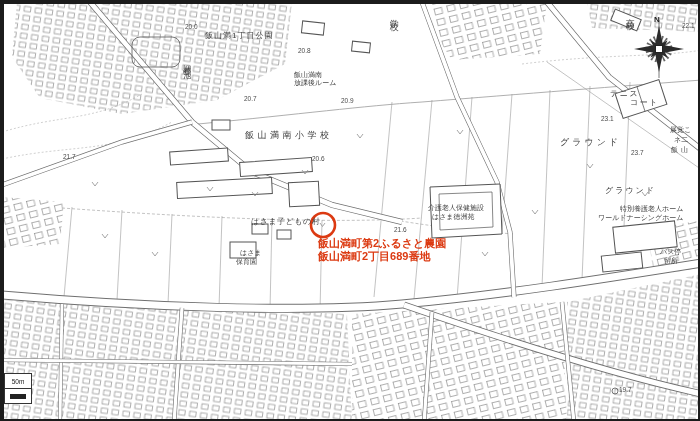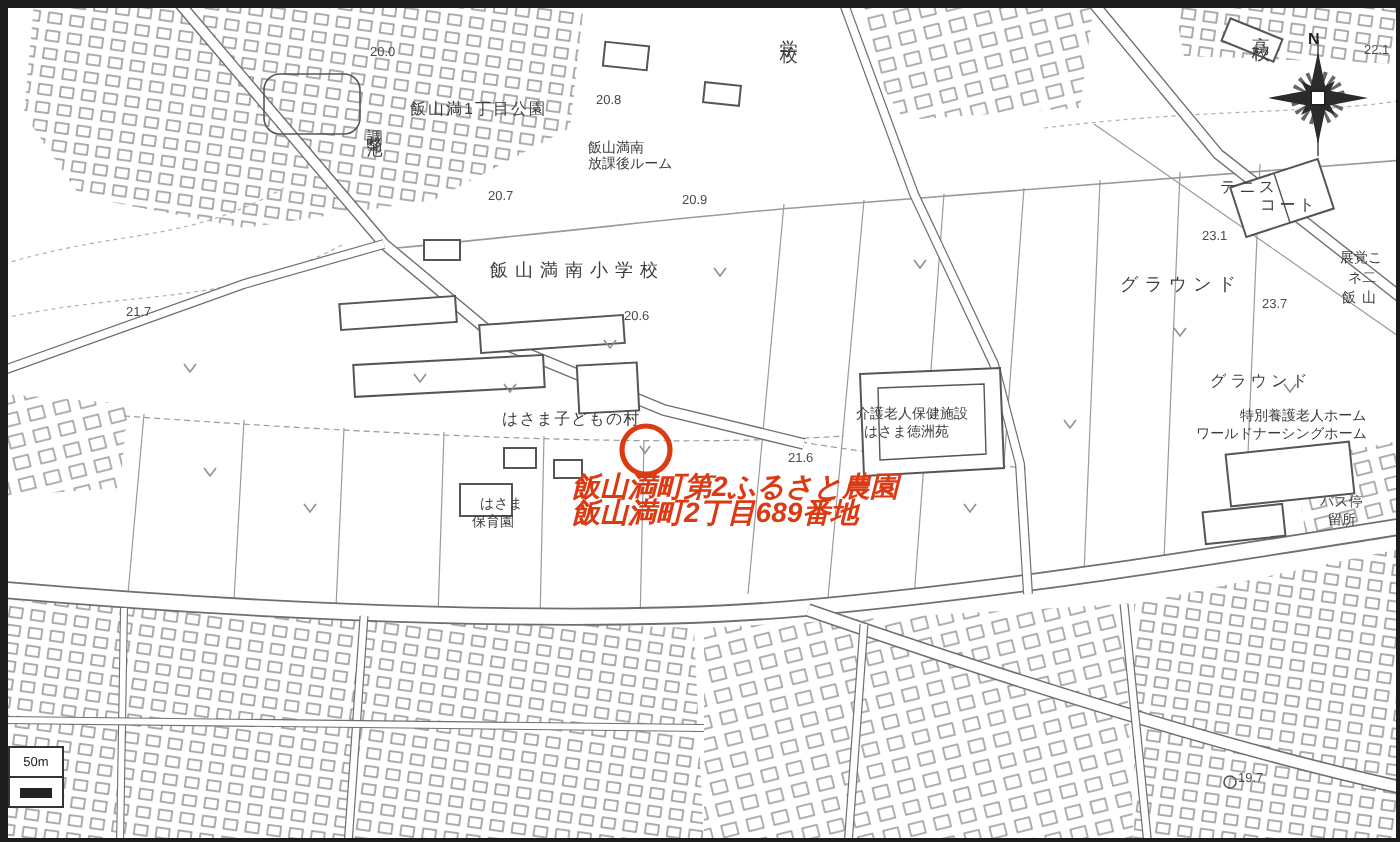--- a/index.html
+++ b/index.html
@@ -7,22 +7,22 @@
     position:relative;width:700px;height:421px;background:#ffffff;
     overflow:hidden;font-family:"Liberation Sans","DejaVu Sans",sans-serif;
     border:2px solid #1c1c1c;box-sizing:border-box;
   }
   .stage svg{position:absolute;left:0;top:0;}
   .layer{position:absolute;left:0;top:0;width:100%;height:100%;}
   .lbl{position:absolute;color:#3c3c3c;white-space:nowrap;line-height:1.15;}
   .lbl.vert{writing-mode:vertical-rl;letter-spacing:3px;}
   .elev{position:absolute;color:#4a4a4a;font-size:6.5px;white-space:nowrap;}
   .red-annot{
-    position:absolute;left:284px;top:235px;color:#dc3a12;
-    font-size:14px;font-weight:bold;line-height:12.5px;letter-spacing:0px;white-space:nowrap;font-style:italic;
+    position:absolute;left:316px;top:235px;color:#dc3a12;
+    font-size:11px;font-weight:bold;line-height:12.5px;letter-spacing:0px;white-space:nowrap;
   }
   .compass-n{position:absolute;left:652px;top:13px;font-size:8px;font-weight:bold;color:#222;}
   .scalebox{
     position:absolute;left:2px;top:371px;width:26px;background:#fff;
     border:1px solid #333;font-size:6.5px;color:#222;text-align:center;
   }
   .scalebox .cell{height:14px;display:flex;align-items:center;justify-content:center;}
   .scalebox .cell+.cell{border-top:1px solid #333;}
   .scalebar{width:16px;height:5px;background:#222;}
 </style>
@@ -149,26 +149,26 @@
       <rect x="653.5" y="43.5" width="7" height="7" fill="#ffffff" stroke="#222" stroke-width="1"></rect>
     </g>
 
     <circle cx="321" cy="223" r="12" fill="none" stroke="#dc3a12" stroke-width="2.6"></circle>
 
     <rect x="1" y="1" width="698" height="419" fill="none" stroke="#1c1c1c" stroke-width="2"></rect>
   </svg>
 
   <div class="layer">
       <div class="lbl vert" style="left: 387px; top: 10px; font-size: 9px;">学校</div>
-      <div class="lbl" style="left: 203px; top: 48px; font-size: 8px; letter-spacing: 1px;">飯山満1丁目公園</div>
+      <div class="lbl" style="left: 203px; top: 29px; font-size: 8px; letter-spacing: 1px;">飯山満1丁目公園</div>
       <div class="lbl vert" style="left: 180px; top: 56px; font-size: 8px;">調整池</div>
       <div class="lbl" style="left: 292px; top: 69px; font-size: 7px;">飯山満南</div>
       <div class="lbl" style="left: 292px; top: 77px; font-size: 7px;">放課後ルーム</div>
       <div class="lbl" style="left: 243px; top: 128px; font-size: 9px; letter-spacing: 3.5px; text-align: center;">飯山満南小学校</div>
-      <div class="lbl" style="left: 249px; top: 203px; font-size: 8px; letter-spacing: 0.5px;">はさま子どもの村</div>
+      <div class="lbl" style="left: 249px; top: 215px; font-size: 8px; letter-spacing: 0.5px;">はさま子どもの村</div>
       <div class="lbl" style="left: 238px; top: 247px; font-size: 7px;">はさま</div>
       <div class="lbl" style="left: 234px; top: 256px; font-size: 7px;">保育園</div>
       <div class="lbl" style="left: 426px; top: 202px; font-size: 7px;">介護老人保健施設</div>
       <div class="lbl" style="left: 430px; top: 211px; font-size: 7px;">はさま徳洲苑</div>
       <div class="lbl" style="left: 618px; top: 203px; font-size: 7px;">特別養護老人ホーム</div>
       <div class="lbl" style="left: 596px; top: 212px; font-size: 7px;">ワールドナーシングホーム</div>
       <div class="lbl" style="left: 558px; top: 135px; font-size: 9px; letter-spacing: 3px;">グラウンド</div>
       <div class="lbl" style="left: 603px; top: 184px; font-size: 8px; letter-spacing: 2px;">グラウンド</div>
       <div class="lbl" style="left: 608px; top: 87px; font-size: 8px; letter-spacing: 1.5px;">テニス</div>
       <div class="lbl" style="left: 628px; top: 96px; font-size: 8px; letter-spacing: 1.5px;">コート</div>

